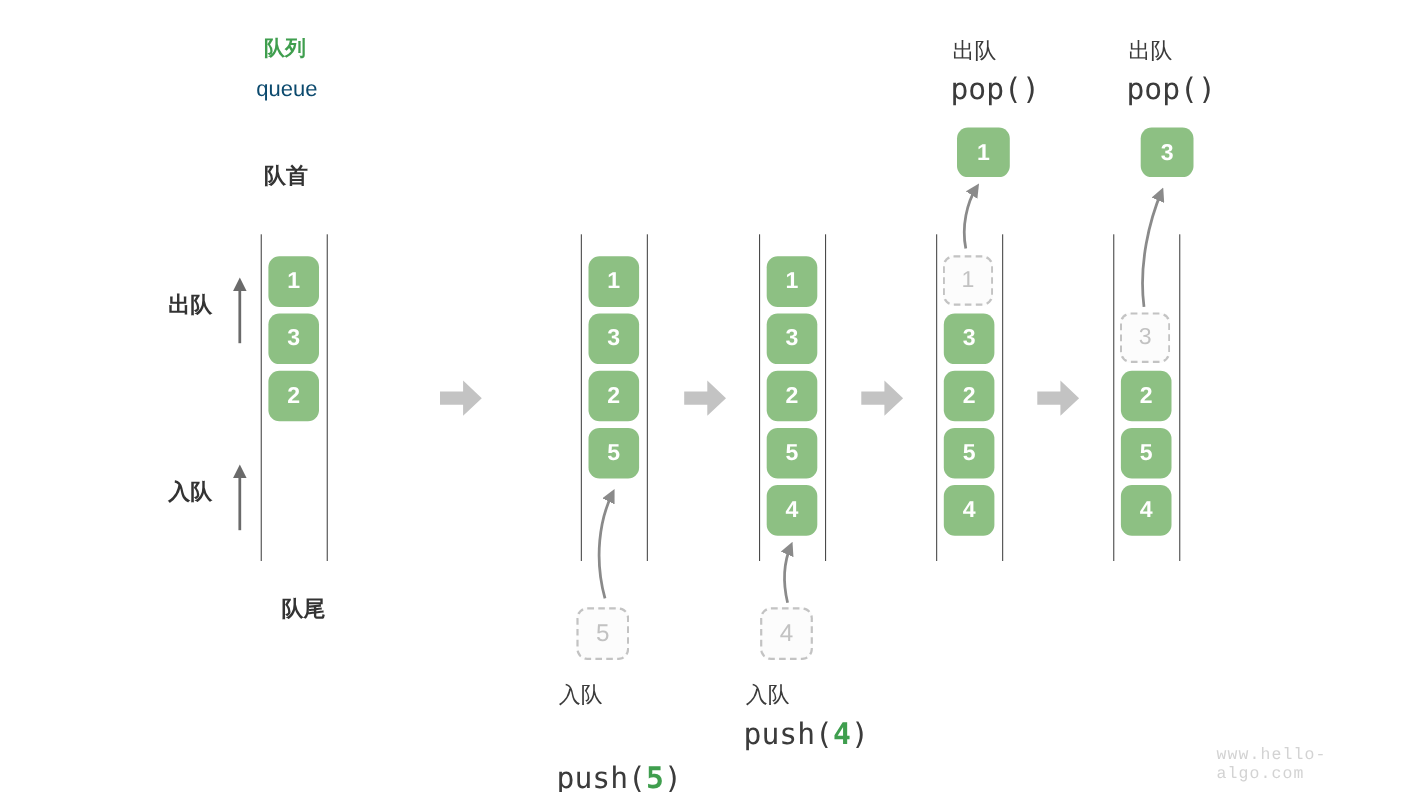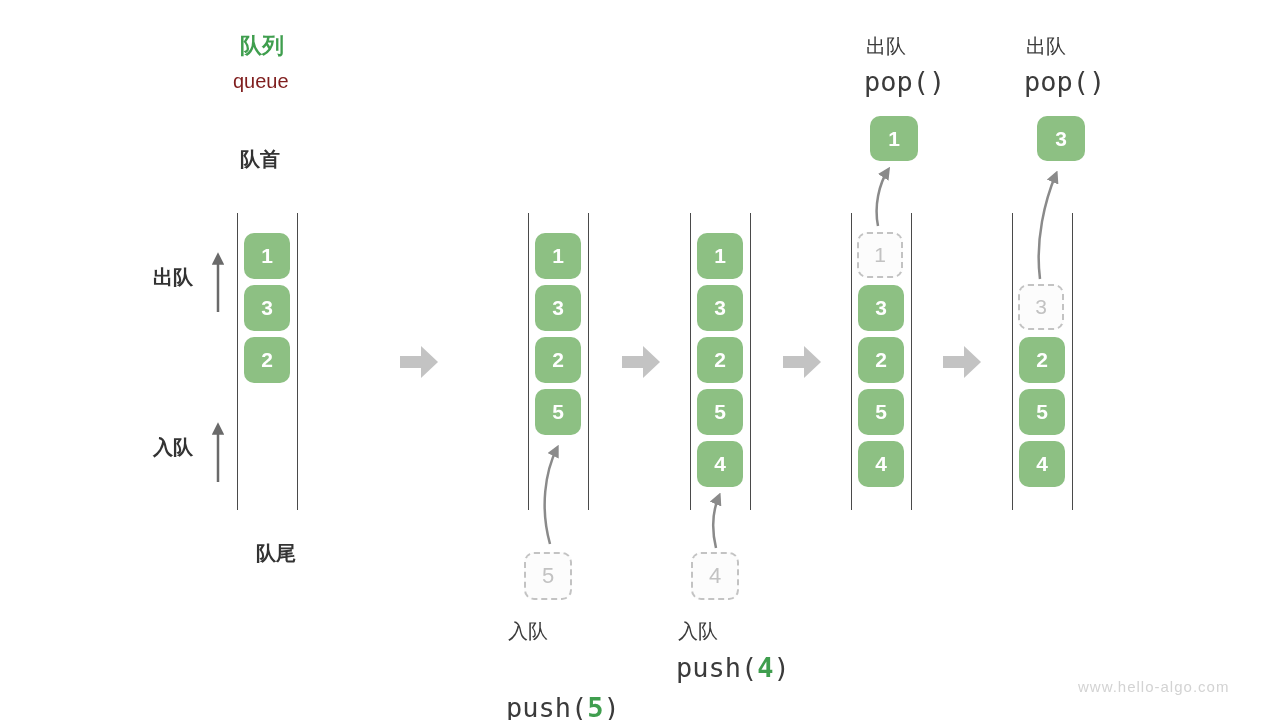--- a/index.html
+++ b/index.html
@@ -2,22 +2,22 @@
 <html><head>
 <meta charset="utf-8">
 <style>
   html,body{margin:0;padding:0;background:#ffffff;}
   #canvas{
     position:relative;width:1280px;height:720px;background:#ffffff;overflow:hidden;
     font-family:"Liberation Sans","DejaVu Sans",sans-serif;color:#3b3b3b;
   }
   #overlay{position:absolute;left:0;top:0;width:1280px;height:720px;pointer-events:none;}
   .abs{position:absolute;}
-  .title-zh{font-size:22px;font-weight:bold;color:#3f9e4e;}
-  .title-en{font-size:20px;color:#7f1d1d;}
+  .title-zh{font-size:19px;font-weight:bold;color:#3f9e4e;}
+  .title-en{font-size:20px;color:#0c4a6e;}
   .lbl-bold{font-size:20px;font-weight:bold;color:#333333;}
   .op-name{font-size:20px;color:#3b3b3b;}
   .op-code{font-size:27px;color:#3b3b3b;font-family:"DejaVu Sans Mono","Liberation Mono",monospace;}
   .op-code .arg{color:#3f9e4e;font-weight:bold;}
   .tube{
     position:absolute;top:213px;width:61px;height:297px;box-sizing:border-box;
     border-left:1.5px solid #4a4a4a;border-right:1.5px solid #4a4a4a;
   }
   .cell{
     position:absolute;width:46px;height:46px;background:#8dc083;border-radius:10px;
@@ -25,22 +25,22 @@
     display:flex;align-items:center;justify-content:center;
   }
   .popped{width:48px;height:45px;}
   .ghost{
     position:absolute;width:46px;height:46px;box-sizing:border-box;background:#fcfcfc;
     border:2px dashed #c3c3c3;border-radius:10px;color:#c2c2c2;font-size:21px;
     display:flex;align-items:center;justify-content:center;
   }
   .staged{width:48px;height:48px;font-size:22px;}
   .watermark{
-    font-family:Liberation Sans, sans-serif;
-    font-size:15px;color:#d3d3d3;letter-spacing:1px;
+    font-family:Liberation Mono, monospace;
+    font-size:15px;color:#d3d3d3;letter-spacing:1px;margin-left:28px;
   }
 </style>
 </head>
 <body>
 
 <div id="canvas">
 
   <svg id="overlay" viewBox="0 0 1280 720">
     <defs>
       <marker id="headDark" viewBox="0 0 10 10" refX="7" refY="5" markerWidth="5" markerHeight="5" orient="auto">

